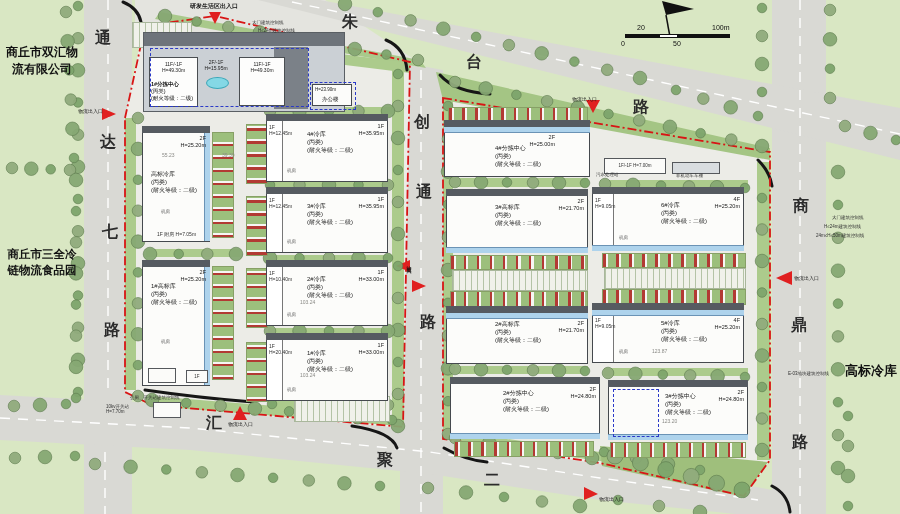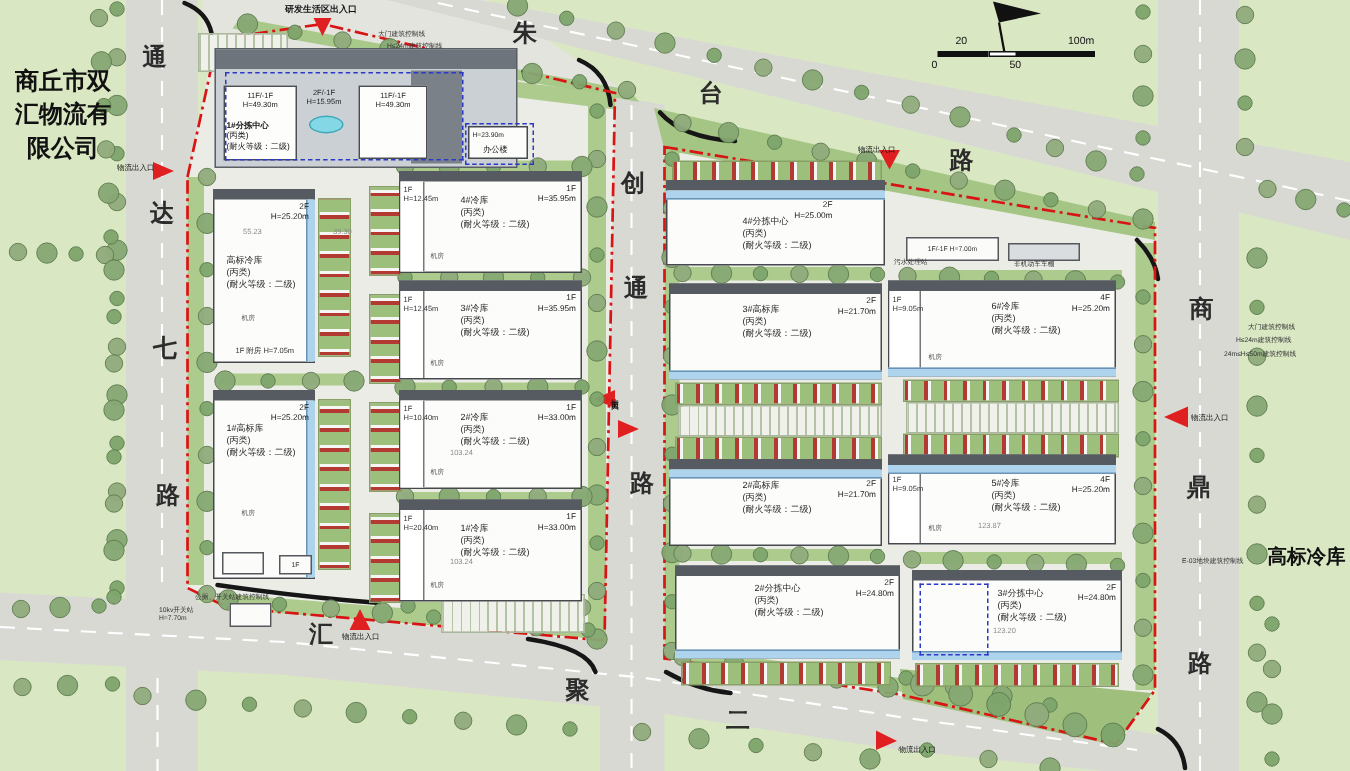--- a/index.html
+++ b/index.html
@@ -593,21 +593,22 @@
   <span class="roadchar" style="left:414px;top:112px">创</span>
   <span class="roadchar" style="left:416px;top:182px">通</span>
   <span class="roadchar" style="left:420px;top:312px">路</span>
   <span class="roadchar" style="left:793px;top:196px">商</span>
   <span class="roadchar" style="left:791px;top:315px">鼎</span>
   <span class="roadchar" style="left:792px;top:432px">路</span>
   <span class="roadchar" style="left:206px;top:413px">汇</span>
   <span class="roadchar" style="left:377px;top:450px">聚</span>
   <span class="roadchar" style="left:484px;top:470px">二</span>
 
-  <div class="corner" style="left:5px;top:44px;width:74px;font-size:16px">商丘市双汇物流有限公司</div>
+  <div class="corner" style="left:5px;top:44px;width:74px;font-size:12px">商丘市双汇物流有限公司</div>
+  <div class="corner" style="left:4px;top:246px;width:76px;font-size:11.5px">商丘市三全冷链物流食品园</div>
   <div class="corner" style="left:843px;top:362px;width:56px;font-size:13px">高标冷库</div>
 
   <span class="ent" style="left:190px;top:2px;font-size:6px;font-weight:700">研发生活区出入口</span>
   <span class="ent" style="left:78px;top:108px">物流出入口</span>
   <span class="ent" style="left:572px;top:96px">物流出入口</span>
   <span class="ent" style="left:794px;top:275px">物流出入口</span>
   <span class="ent v" style="left:406px;top:262px">物流出入口</span>
   <span class="ent" style="left:228px;top:421px">物流出入口</span>
   <span class="ent" style="left:599px;top:496px">物流出入口</span>
 

